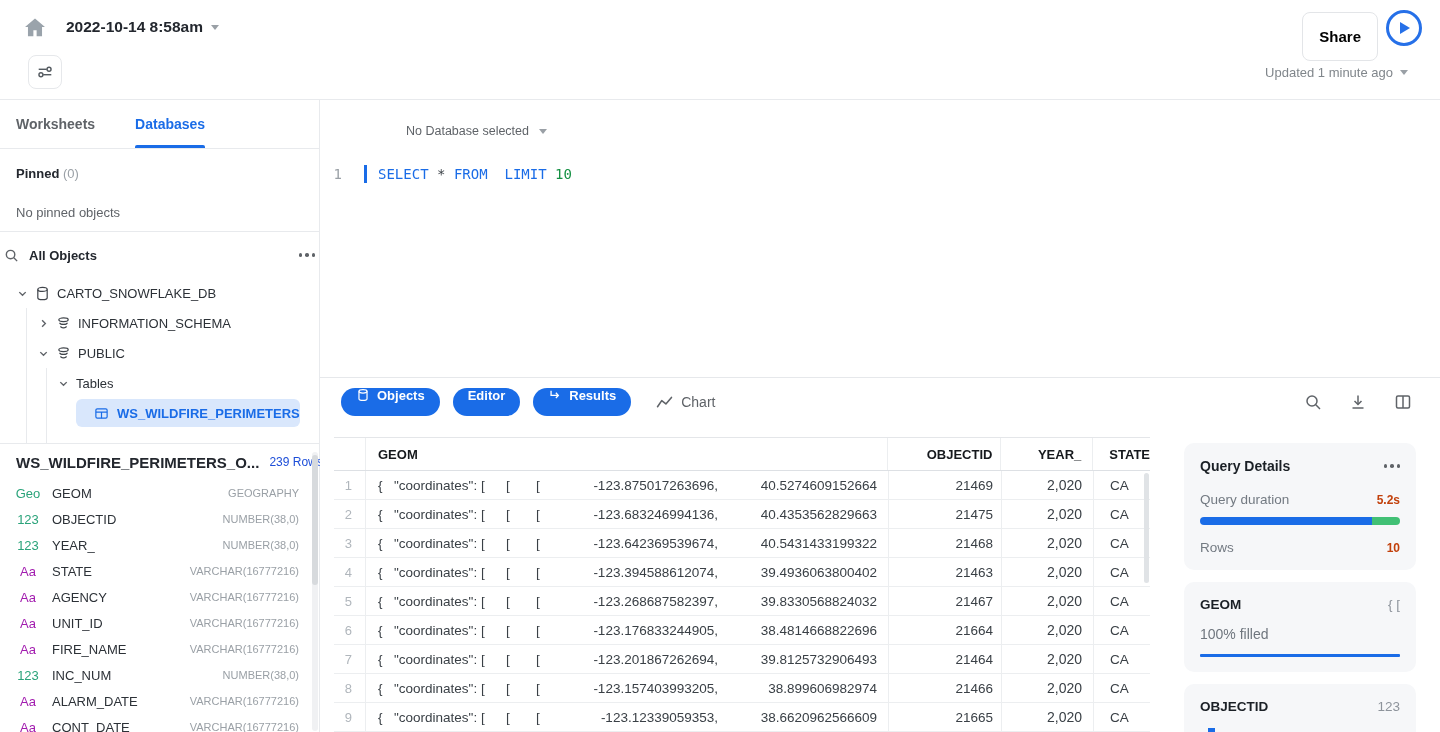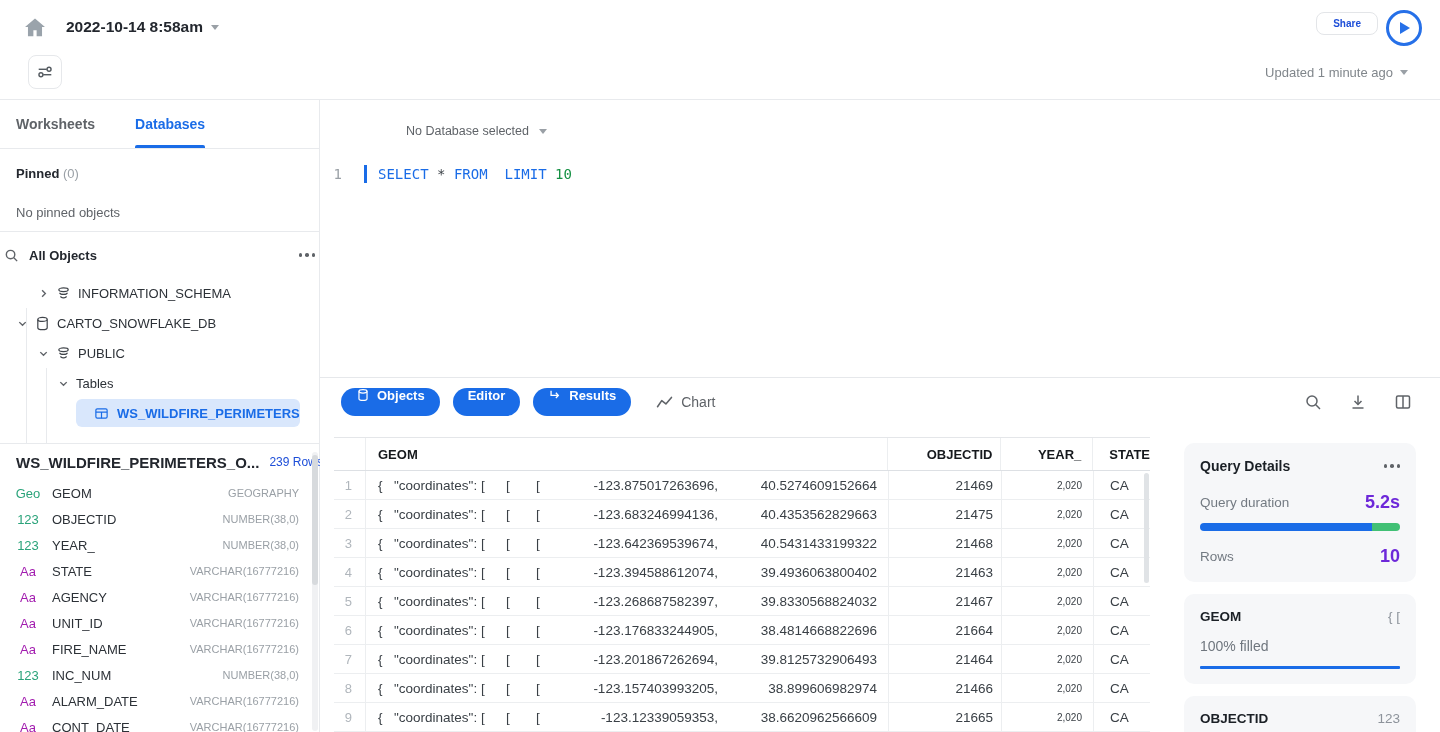--- a/index.html
+++ b/index.html
@@ -10,21 +10,21 @@
   
   .header { position:absolute; left:0; top:0; width:1440px; height:100px; background:#fff; border-bottom:1px solid #e8eaed; }
   .home-btn { position:absolute; left:22px; top:15px; width:26px; height:26px; color:#9aa3ab; cursor:pointer; }
   .ws-title-row { position:absolute; left:66px; top:18px; display:flex; align-items:center; gap:8px; }
   .ws-title { font-size:15.5px; font-weight:700; color:#23272e; }
   .caret { width:0; height:0; border-left:4.5px solid transparent; border-right:4.5px solid transparent; border-top:5px solid #9aa0a6; display:inline-block; }
   .options-btn { position:absolute; left:28px; top:55px; width:34px; height:34px; border:1px solid #e6e8eb; border-radius:8px; background:#fff; display:flex; align-items:center; justify-content:center; color:#555b61; }
   .context-pill { position:absolute; right:128px; top:12px; height:32px; border:1px solid #e3e5e8; border-radius:8px; background:#fafbfc; display:flex; align-items:center; padding:0 14px; gap:9px; }
   .ctx-label { font-size:12px; font-weight:700; color:#3c4248; letter-spacing:.3px; }
   .green-dot { width:7px; height:7px; border-radius:50%; background:#34b873; }
-  .share-btn { position:absolute; right:62px; top:12px; height:23px; padding:0 16px; border:1px solid #e3e5e8; border-radius:8px; background:#fff; display:flex; align-items:center; font-size:10px; font-weight:600; color:#1d4ed8; cursor:pointer; }
+  .share-btn { position:absolute; right:62px; top:12px; height:49px; padding:0 16px; border:1px solid #e3e5e8; border-radius:8px; background:#fff; display:flex; align-items:center; font-size:15px; font-weight:600; color:#000000; cursor:pointer; }
   .run-btn { position:absolute; right:18px; top:10px; width:36px; height:36px; border-radius:50%; border:3px solid #2670e8; background:#fff; display:flex; align-items:center; justify-content:center; cursor:pointer; }
   .play-tri { width:0; height:0; border-top:6px solid transparent; border-bottom:6px solid transparent; border-left:10px solid #2670e8; margin-left:2px; }
   .updated-row { position:absolute; right:32px; top:65px; display:flex; align-items:center; gap:7px; font-size:13px; color:#80868b; }
 
   
   .sidebar { position:absolute; left:0; top:100px; width:320px; height:632px; background:#fff; border-right:1px solid #e8eaed; }
   .tabs { position:absolute; left:0; top:0; width:100%; height:49px; border-bottom:1px solid #e8eaed; display:flex; align-items:center; gap:40px; padding:0 16px; }
   .tab { font-size:14px; font-weight:600; color:#5f6368; cursor:pointer; position:relative; height:100%; display:flex; align-items:center; }
   .tab.active { color:#1a6ce7; }
   .tab.active::after { content:""; position:absolute; left:0; right:0; bottom:0; height:3px; background:#1a6ce7; border-radius:2px 2px 0 0; }
@@ -74,36 +74,36 @@
   .rt-spacer { flex:1; }
   .rt-icon { color:#5f6368; margin-left:27px; cursor:pointer; }
 
   
   .rtable { position:absolute; left:14px; top:59px; width:816px; height:295px; border-top:1px solid #e4e6e9; overflow:hidden; }
   .trow { display:flex; height:29px; border-bottom:1px solid #eceef0; align-items:center; background:#fff; }
   .trow.head { height:33px; border-bottom:1px solid #dde0e4; }
   .c-num { width:32px; height:100%; display:flex; align-items:center; justify-content:flex-end; padding-right:13px; border-right:1px solid #eceef0; font-size:13px; color:#b0b6bc; }
   .c-geom { width:523px; height:100%; display:flex; align-items:center; padding-left:12px; border-right:1px solid #eceef0; font-size:13.5px; color:#3a4046; }
   .c-oid { width:113px; height:100%; display:flex; align-items:center; justify-content:flex-end; padding-right:8px; border-right:1px solid #eceef0; font-size:13.5px; color:#3a4046; }
-  .c-year { width:92px; height:100%; display:flex; align-items:center; justify-content:flex-end; padding-right:11px; border-right:1px solid #eceef0; font-size:10px; color:#3a4046; }
+  .c-year { width:92px; height:100%; display:flex; align-items:center; justify-content:flex-end; padding-right:11px; border-right:1px solid #eceef0; font-size:14px; color:#3a4046; }
   .c-state { flex:1; height:100%; display:flex; align-items:center; padding-left:16px; font-size:13.5px; color:#3a4046; white-space:nowrap; }
   .trow.head .c-geom, .trow.head .c-oid, .trow.head .c-year, .trow.head .c-state { font-size:13px; font-weight:700; color:#16191d; }
   .trow.head .c-num { border-right:1px solid #eceef0; }
   .gp { width:16px; } .gk { width:112px; } .gb { width:30px; }
   .glon { width:152px; text-align:right; } .glat { width:159px; text-align:right; }
   .tbl-scroll-thumb { position:absolute; left:824px; top:95px; width:5px; height:110px; background:#e0e3e6; border-radius:3px; cursor:pointer; }
 
   
   .qpanel { position:absolute; left:864px; top:65px; width:232px; }
   .qcard { background:#f6f7f9; border-radius:10px; padding:15px 16px; margin-bottom:12px; }
   .qcard-titlerow { display:flex; align-items:center; justify-content:space-between; }
   .qcard-title { font-size:14px; font-weight:600; color:#1b2026; }
   .q-row { display:flex; align-items:center; justify-content:space-between; margin-top:18px; }
   .q-label { font-size:13.5px; color:#737a82; }
-  .q-value { font-size:18px; font-weight:600; color:#6d28d9; }
+  .q-value { font-size:12px; font-weight:600; color:#c2410c; }
   .dur-bar { margin-top:10px; height:8px; border-radius:4px; overflow:hidden; display:flex; }
   .dur-blue { width:86%; background:#1a6ce7; }
   .dur-green { width:14%; background:#41c075; }
   .type-hint { font-size:13.5px; color:#8d939b; }
   .filled-label { margin-top:14px; font-size:14px; color:#6f767e; }
   .geom-underline { margin-top:12px; height:2.5px; background:#1a6ce7; border-radius:1px; }
   .hist { position:relative; margin-top:14px; height:24px; border-bottom:1px solid #d3d6da; }
   .hbar { position:absolute; bottom:0; width:7px; background:#1a6ce7; }
 </style>
 </head>
@@ -161,43 +161,43 @@
     <span class="dots-icon">
         <i></i>
         <i></i>
         <i></i>
       </span>
   </div>
 
   <div class="tree">
     <div class="tree-guide" style="left:26px; top:30px; height:135px;"></div>
     <div class="tree-guide" style="left:46px; top:90px; height:75px;"></div>
+    <div class="tree-row" style="padding-left:17px;">
+      <svg class="chev" viewBox="0 0 12 12" width="11" height="11">
+          <path fill="none" stroke="currentColor" stroke-width="1.5" d="M2.5 4.5 6 8l3.5-3.5"></path>
+        </svg>
+      <svg viewBox="0 0 16 16" width="15" height="15">
+          <g fill="none" stroke="#40454b" stroke-width="1.3">
+            <ellipse cx="8" cy="3.6" rx="5" ry="2.1"></ellipse>
+            <path d="M3 3.6v8.8c0 1.2 2.2 2.1 5 2.1s5-.9 5-2.1V3.6"></path>
+          </g>
+        </svg>
+      <span>CARTO_SNOWFLAKE_DB</span>
+    </div>
     <div class="tree-row" style="padding-left:38px;">
       <svg class="chev" viewBox="0 0 12 12" width="11" height="11">
           <path fill="none" stroke="currentColor" stroke-width="1.5" d="M4.5 2.5 8 6l-3.5 3.5"></path>
         </svg>
       <svg viewBox="0 0 16 16" width="15" height="15">
           <g fill="none" stroke="#40454b" stroke-width="1.3">
             <ellipse cx="8" cy="4" rx="5" ry="1.9"></ellipse>
             <path d="M4 7.2c0 1 1.8 1.8 4 1.8s4-.8 4-1.8M5 11c0 .9 1.3 1.6 3 1.6s3-.7 3-1.6"></path>
           </g>
         </svg>
       <span>INFORMATION_SCHEMA</span>
-    </div>
-    <div class="tree-row" style="padding-left:17px;">
-      <svg class="chev" viewBox="0 0 12 12" width="11" height="11">
-          <path fill="none" stroke="currentColor" stroke-width="1.5" d="M2.5 4.5 6 8l3.5-3.5"></path>
-        </svg>
-      <svg viewBox="0 0 16 16" width="15" height="15">
-          <g fill="none" stroke="#40454b" stroke-width="1.3">
-            <ellipse cx="8" cy="3.6" rx="5" ry="2.1"></ellipse>
-            <path d="M3 3.6v8.8c0 1.2 2.2 2.1 5 2.1s5-.9 5-2.1V3.6"></path>
-          </g>
-        </svg>
-      <span>CARTO_SNOWFLAKE_DB</span>
     </div>
     <div class="tree-row" style="padding-left:38px;">
       <svg class="chev" viewBox="0 0 12 12" width="11" height="11">
           <path fill="none" stroke="currentColor" stroke-width="1.5" d="M2.5 4.5 6 8l3.5-3.5"></path>
         </svg>
       <svg viewBox="0 0 16 16" width="15" height="15">
           <g fill="none" stroke="#40454b" stroke-width="1.3">
             <ellipse cx="8" cy="4" rx="5" ry="1.9"></ellipse>
             <path d="M4 7.2c0 1 1.8 1.8 4 1.8s4-.8 4-1.8M5 11c0 .9 1.3 1.6 3 1.6s3-.7 3-1.6"></path>
           </g>

